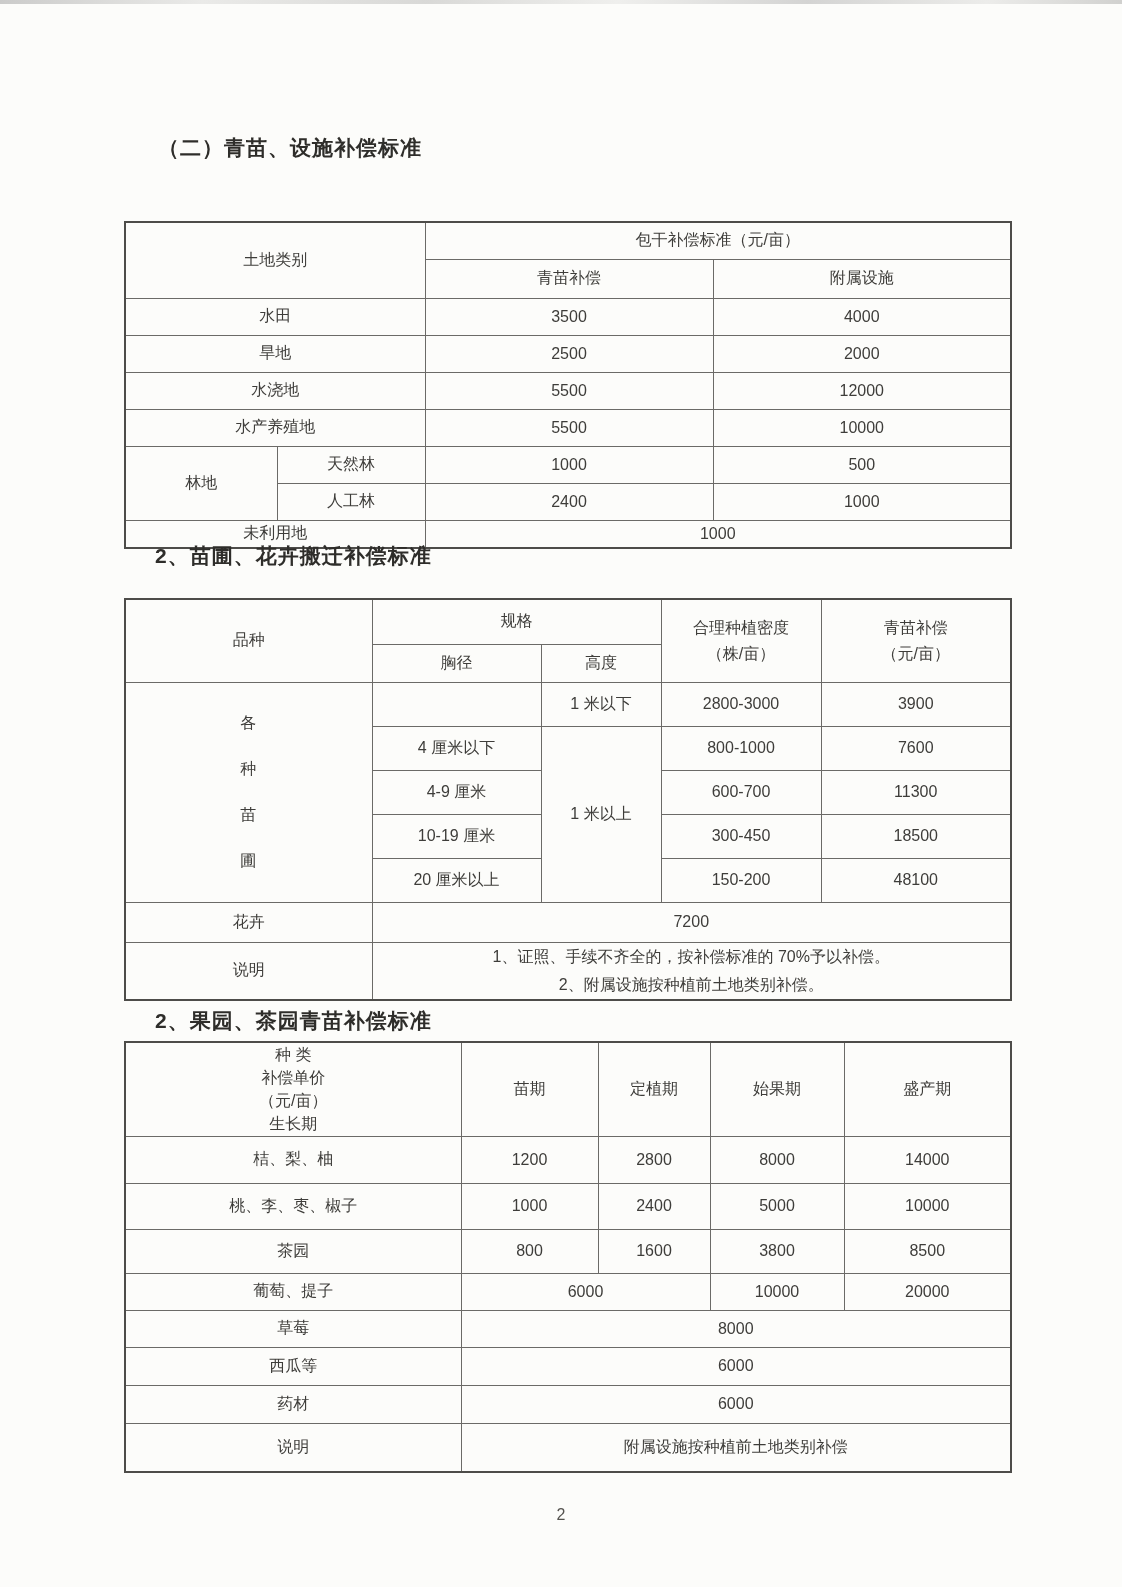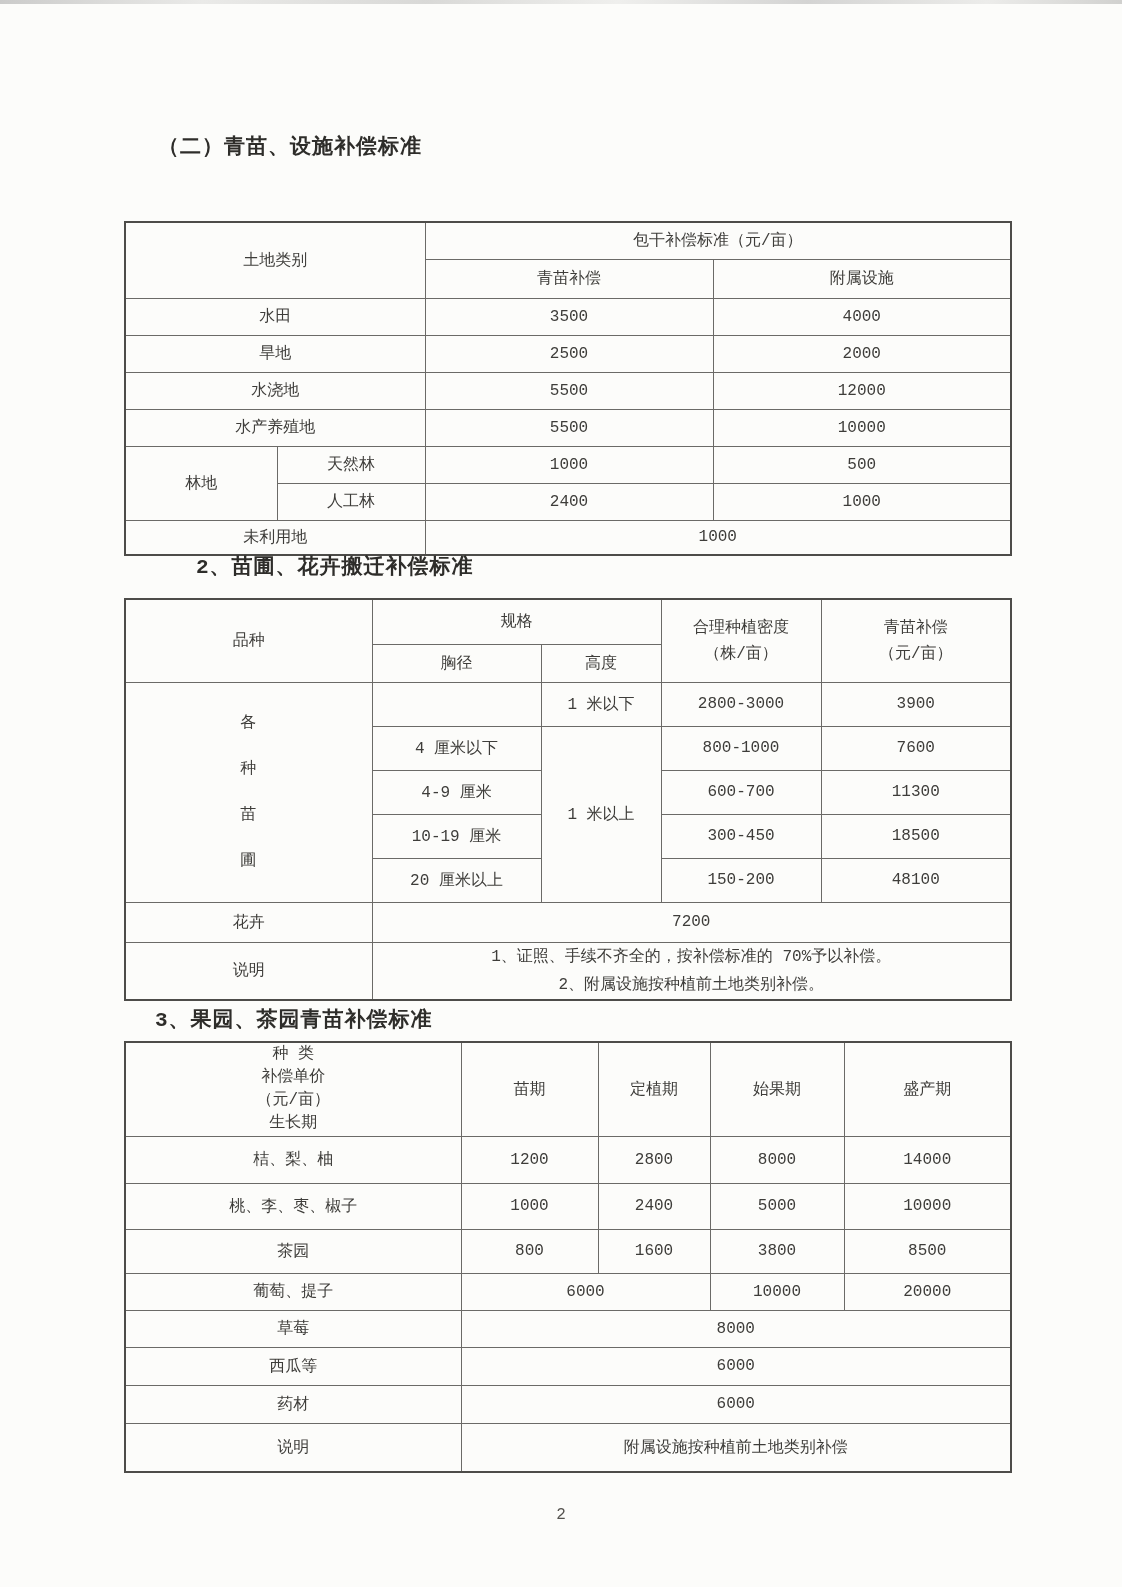--- a/index.html
+++ b/index.html
@@ -1,21 +1,21 @@
 <!DOCTYPE html>
 <html><head>
 <meta charset="utf-8">
 <style>
   * { margin:0; padding:0; box-sizing:border-box; }
   html,body { background:#ffffff; }
   .page {
     position:relative;
     width:1122px; height:1587px;
     background:#fcfcfa;
-    font-family:Liberation Mono, monospace;
+    font-family:Liberation Sans, sans-serif;
     color:#3e3d3a;
     overflow:hidden;
   }
   .scan-edge {
     position:absolute; top:0; left:0; width:100%; height:4px;
     background:linear-gradient(90deg,#9a9a9a 0%,#d8d8d6 18%,#b5b5b3 38%,#e2e2e0 55%,#ababab 72%,#dcdcda 88%,#a5a5a3 100%);
     opacity:.5;
   }
   .hd {
     position:absolute;
@@ -112,28 +112,28 @@
         <td rowspan="2">林地</td>
         <td>天然林</td>
         <td>1000</td>
         <td>500</td>
       </tr>
       <tr style="height:37px">
         <td>人工林</td>
         <td>2400</td>
         <td>1000</td>
       </tr>
-      <tr style="height:35px">
+      <tr style="height:28px">
         <td colspan="2">未利用地</td>
         <td colspan="2">1000</td>
       </tr>
     </tbody>
   </table>
 
-  <div class="hd" style="left:155px; top:556px;margin-left:41px;">2、苗圃、花卉搬迁补偿标准</div>
+  <div class="hd" style="left:155px; top:544px;">2、苗圃、花卉搬迁补偿标准</div>
 
   <table class="doc" style="top:598px;">
     <colgroup>
         <col style="width:247px">
         <col style="width:169px">
         <col style="width:120px">
         <col style="width:160px">
         <col style="width:190px">
       </colgroup>
     <tbody>
@@ -191,21 +191,21 @@
       <tr style="height:57px">
         <td>说明</td>
         <td colspan="4" class="note-cell">
           <div>1、证照、手续不齐全的，按补偿标准的 70%予以补偿。</div>
           <div>2、附属设施按种植前土地类别补偿。</div>
         </td>
       </tr>
     </tbody>
   </table>
 
-  <div class="hd" style="left:155px; top:1009px;">3、果园、茶园青苗补偿标准</div>
+  <div class="hd" style="left:155px; top:1009px;">2、果园、茶园青苗补偿标准</div>
 
   <table class="doc" style="top:1041px;">
     <colgroup>
         <col style="width:336px">
         <col style="width:137px">
         <col style="width:112px">
         <col style="width:134px">
         <col style="width:167px">
       </colgroup>
     <tbody>

